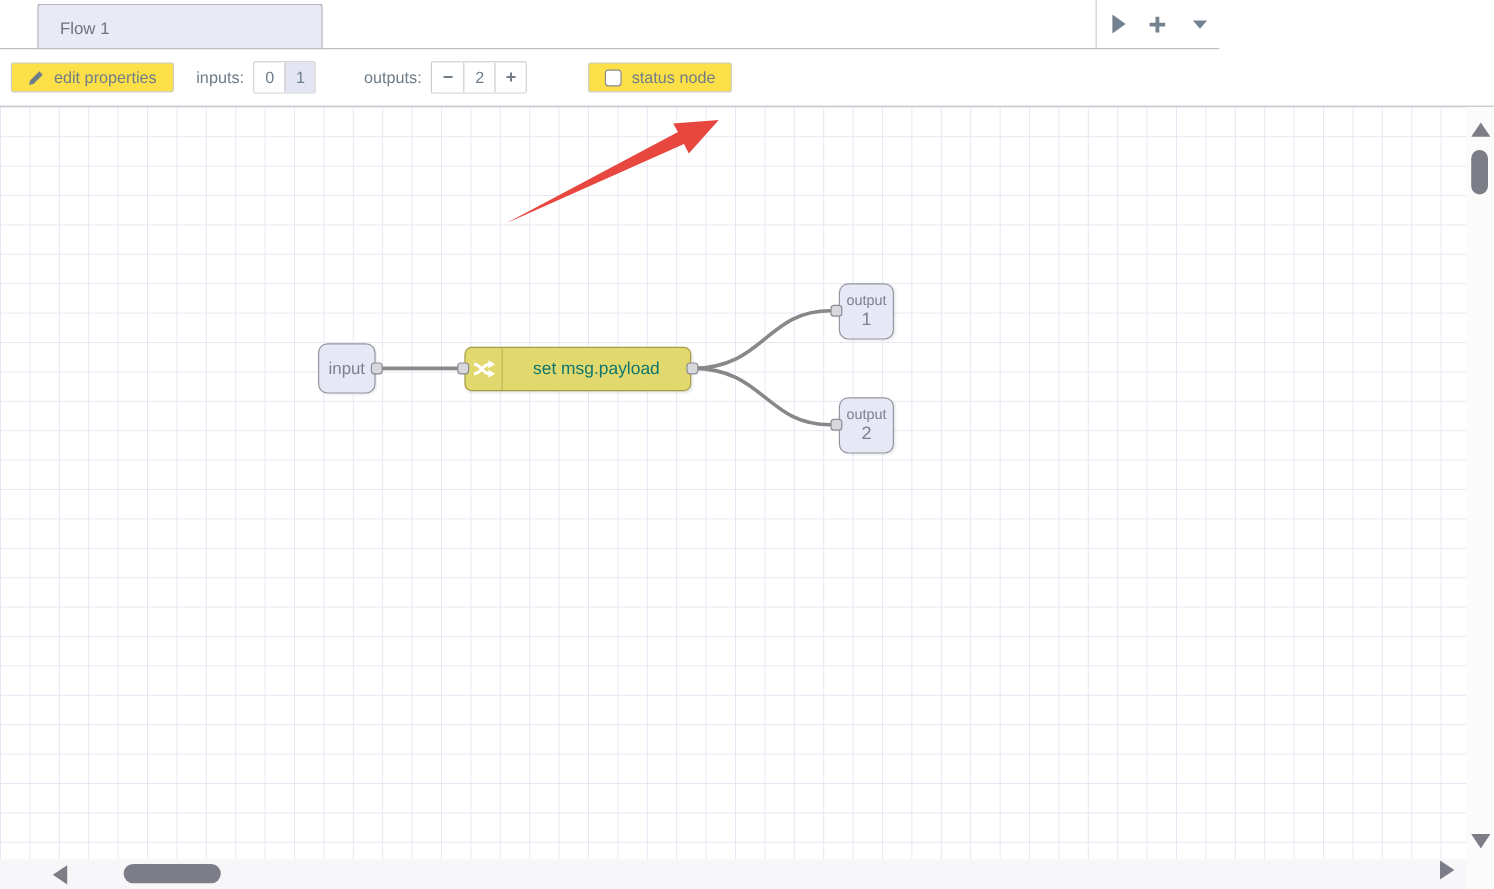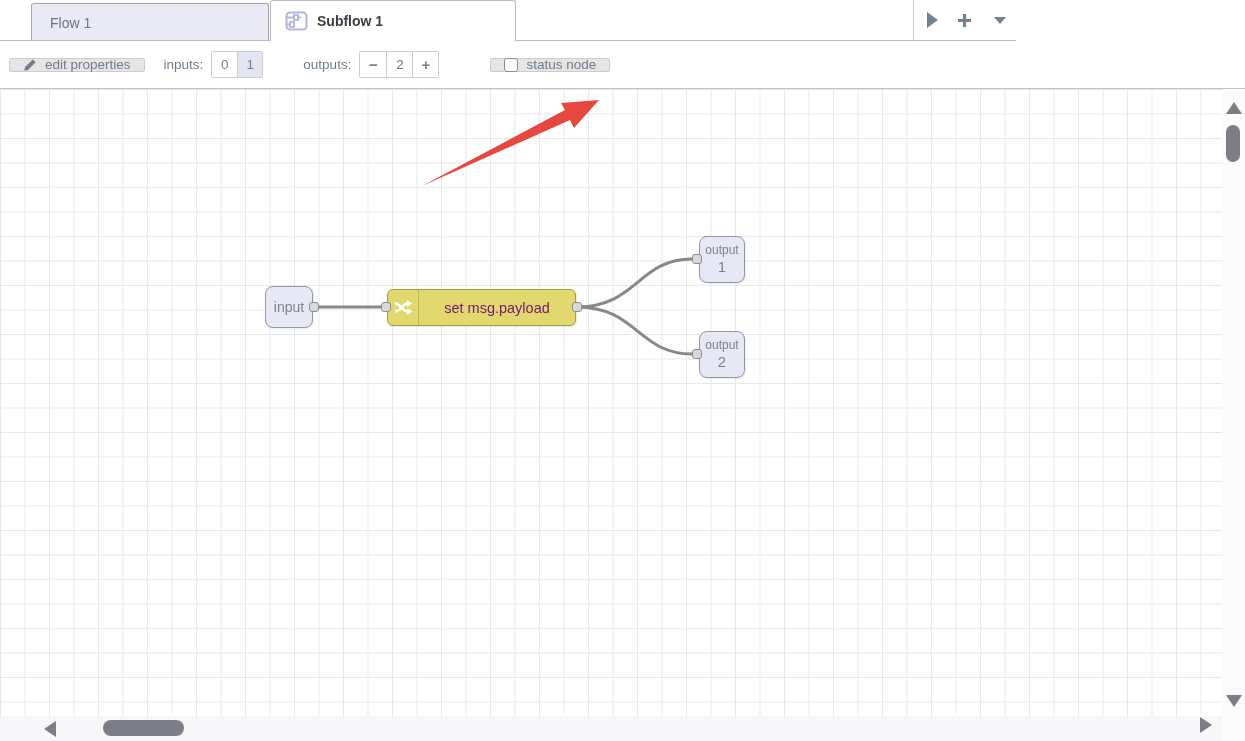--- a/index.html
+++ b/index.html
@@ -23,21 +23,21 @@
     border-bottom:8px solid transparent; margin-left:13px; cursor:pointer; }
   .plus-icon { margin-left:18px; cursor:pointer; display:inline-flex; }
   .chev-down { width:0; height:0; border-top:7px solid #74828f; border-left:6px solid transparent;
     border-right:6px solid transparent; margin-left:21px; cursor:pointer; }
 
   
   .toolbar { position:absolute; top:41px; left:0; width:1245px; height:48px; background:#fff;
     border-bottom:1px solid #c3c3c3; display:flex; align-items:center; padding-left:9px; z-index:4; }
   .tb-text { color:#6f7d8a; font-size:13.5px; }
   .tb-btn { display:inline-flex; align-items:center; gap:8px; border:1px solid #ccc; border-radius:2px;
-    background:#e5e5e5; color:#6f7d8a; font-size:13.5px; height:14px; padding:0 13px; cursor:pointer; }
+    background:#fde047; color:#6f7d8a; font-size:13.5px; height:25px; padding:0 13px; cursor:pointer; }
   .seg-group { display:inline-flex; border:1px solid #ccc; border-radius:2px; height:27px; overflow:hidden; }
   .seg { width:25px; display:flex; align-items:center; justify-content:center;
     color:#6f7d8a; font-size:13.5px; cursor:pointer; background:#fff; }
   .seg + .seg { border-left:1px solid #ccc; }
   .seg.selected { background:#e3e5f3; }
   .seg.wide { width:26px; }
   .seg.bold { font-weight:bold; font-size:15px; }
   .checkbox { width:14px; height:14px; border:1px solid #8b8b95; border-radius:3px; background:#fff; }
   .red-box { display:inline-flex; align-items:center; border:4px solid #e53a30; margin-left:23px;
     height:36px; padding:0 9px; }
@@ -60,21 +60,21 @@
     line-height:1.15; font-size:12px; }
   .pnode.output-node .num { font-size:15px; }
   .out1 { top:147px; } .out2 { top:242px; }
 
   .change-node { position:absolute; left:387px; top:200px; width:189px; height:37px;
     background:#e2d96e; border:1px solid #a79d47; border-radius:6px; display:flex;
     cursor:move; box-shadow:1px 1px 2px rgba(0,0,0,0.1); }
   .change-icon { width:31px; display:flex; align-items:center; justify-content:center;
     border-right:1px solid rgba(90,80,20,0.25); }
   .change-label { flex:1; display:flex; align-items:center; justify-content:center;
-    color:#701a75; font-size:14.5px; }
+    color:#0f766e; font-size:14.5px; }
 
   .port { position:absolute; width:10px; height:10px; background:#d9d9dd;
     border:1px solid #8c8c96; border-radius:3px; cursor:crosshair; }
 
   
   .vscroll { position:absolute; top:89px; right:0; width:23px; height:652px; background:#fbfbfc; }
   .vthumb { position:absolute; left:4px; top:36px; width:14px; height:37px; background:#7d7d88; border-radius:7px; cursor:pointer; }
   .tri-up { position:absolute; left:4px; top:13px; width:0; height:0;
     border-bottom:12px solid #7d7d88; border-left:8px solid transparent; border-right:8px solid transparent; cursor:pointer; }
   .tri-down { position:absolute; left:4px; top:606px; width:0; height:0;
@@ -92,32 +92,20 @@
 </head>
 <body>
 
 <div class="tabbar">
   <div class="tabbar-border"></div>
 
   <div class="tab-inactive">
     <span>Flow 1</span>
   </div>
 
-  <div class="tab-active">
-    <span style="display:inline-flex;">
-      <svg width="23" height="20" viewBox="0 0 23 20">
-        <rect x="1.5" y="1.5" width="20" height="17" rx="3.5" fill="none" stroke="#b2b8dc" stroke-width="2"></rect>
-        <path d="M1.5 6.5 H9 M12 6.5 H16" stroke="#b2b8dc" stroke-width="2" fill="none"></path>
-        <rect x="9" y="4" width="4" height="5" fill="none" stroke="#b2b8dc" stroke-width="1.8"></rect>
-        <path d="M1.5 13.5 H5" stroke="#b2b8dc" stroke-width="2" fill="none"></path>
-        <rect x="5" y="11" width="4" height="5" fill="none" stroke="#b2b8dc" stroke-width="1.8"></rect>
-      </svg>
-    </span>
-    <span>Subflow 1</span>
-  </div>
 
   <div class="tabbar-right">
     <span class="tri-right"></span>
     <span class="plus-icon">
       <svg width="17" height="17" viewBox="0 0 17 17">
         <path d="M8.5 2 V15 M2 8.5 H15" stroke="#74828f" stroke-width="3.2"></path>
       </svg>
     </span>
     <span class="chev-down"></span>
   </div>

